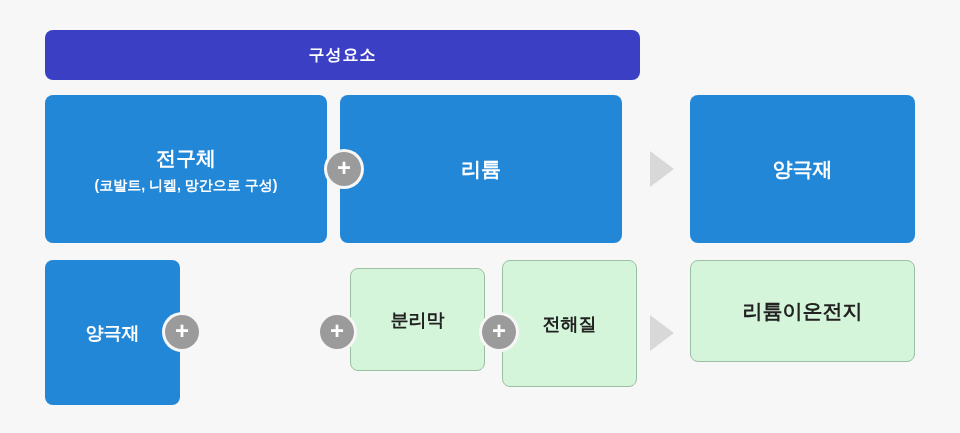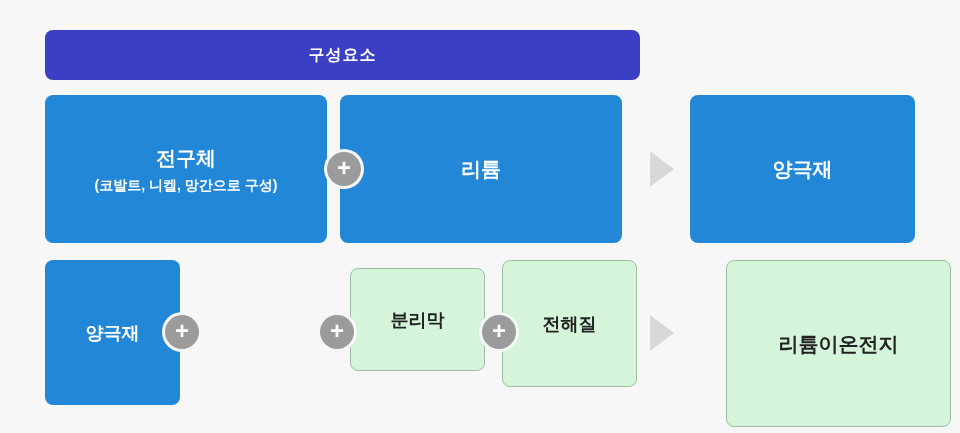--- a/index.html
+++ b/index.html
@@ -86,21 +86,21 @@
   
   .r1-precursor { left: 45px;  top: 95px;  width: 282px; height: 148px; }
   .r1-lithium   { left: 340px; top: 95px;  width: 282px; height: 148px; }
   .r1-output    { left: 690px; top: 95px;  width: 225px; height: 148px; }
 
   
   .r2-a { left: 45px;  top: 260px; width: 135px; height: 145px; }
   .r2-b { left: 200px; top: 260px; width: 135px; height: 145px; }
   .r2-c { left: 350px; top: 268px; width: 135px; height: 103px; }
   .r2-d { left: 502px; top: 260px; width: 135px; height: 127px; }
-  .r2-output { left: 690px; top: 260px; width: 225px; height: 167px; margin-left: 36px; }
+  .r2-output { left: 690px; top: 260px; width: 225px; height: 102px; }
 
   
   .plus {
     position: absolute;
     width: 34px;
     height: 34px;
     border-radius: 50%;
     background: #9b9b9b;
     color: #ffffff;
     font-size: 24px;

